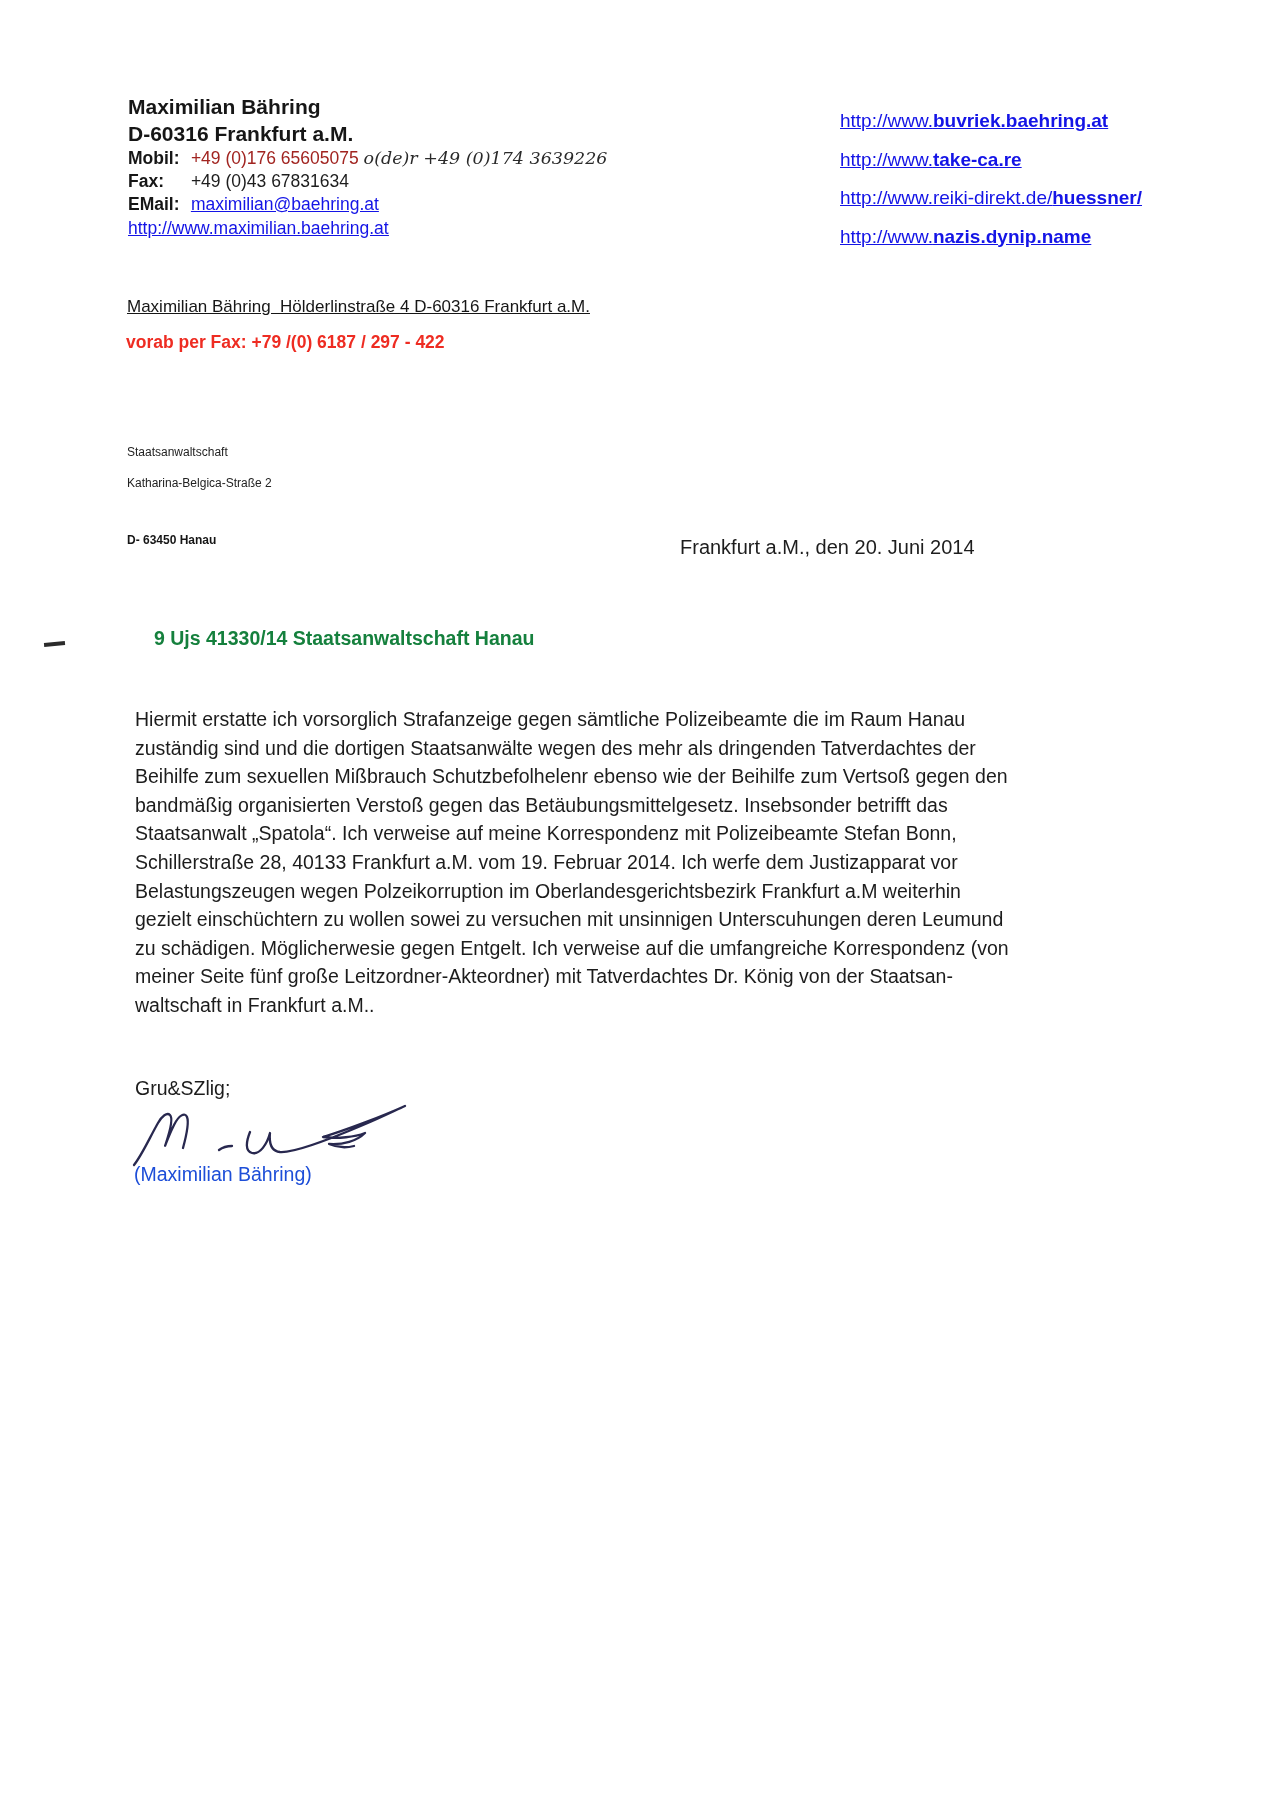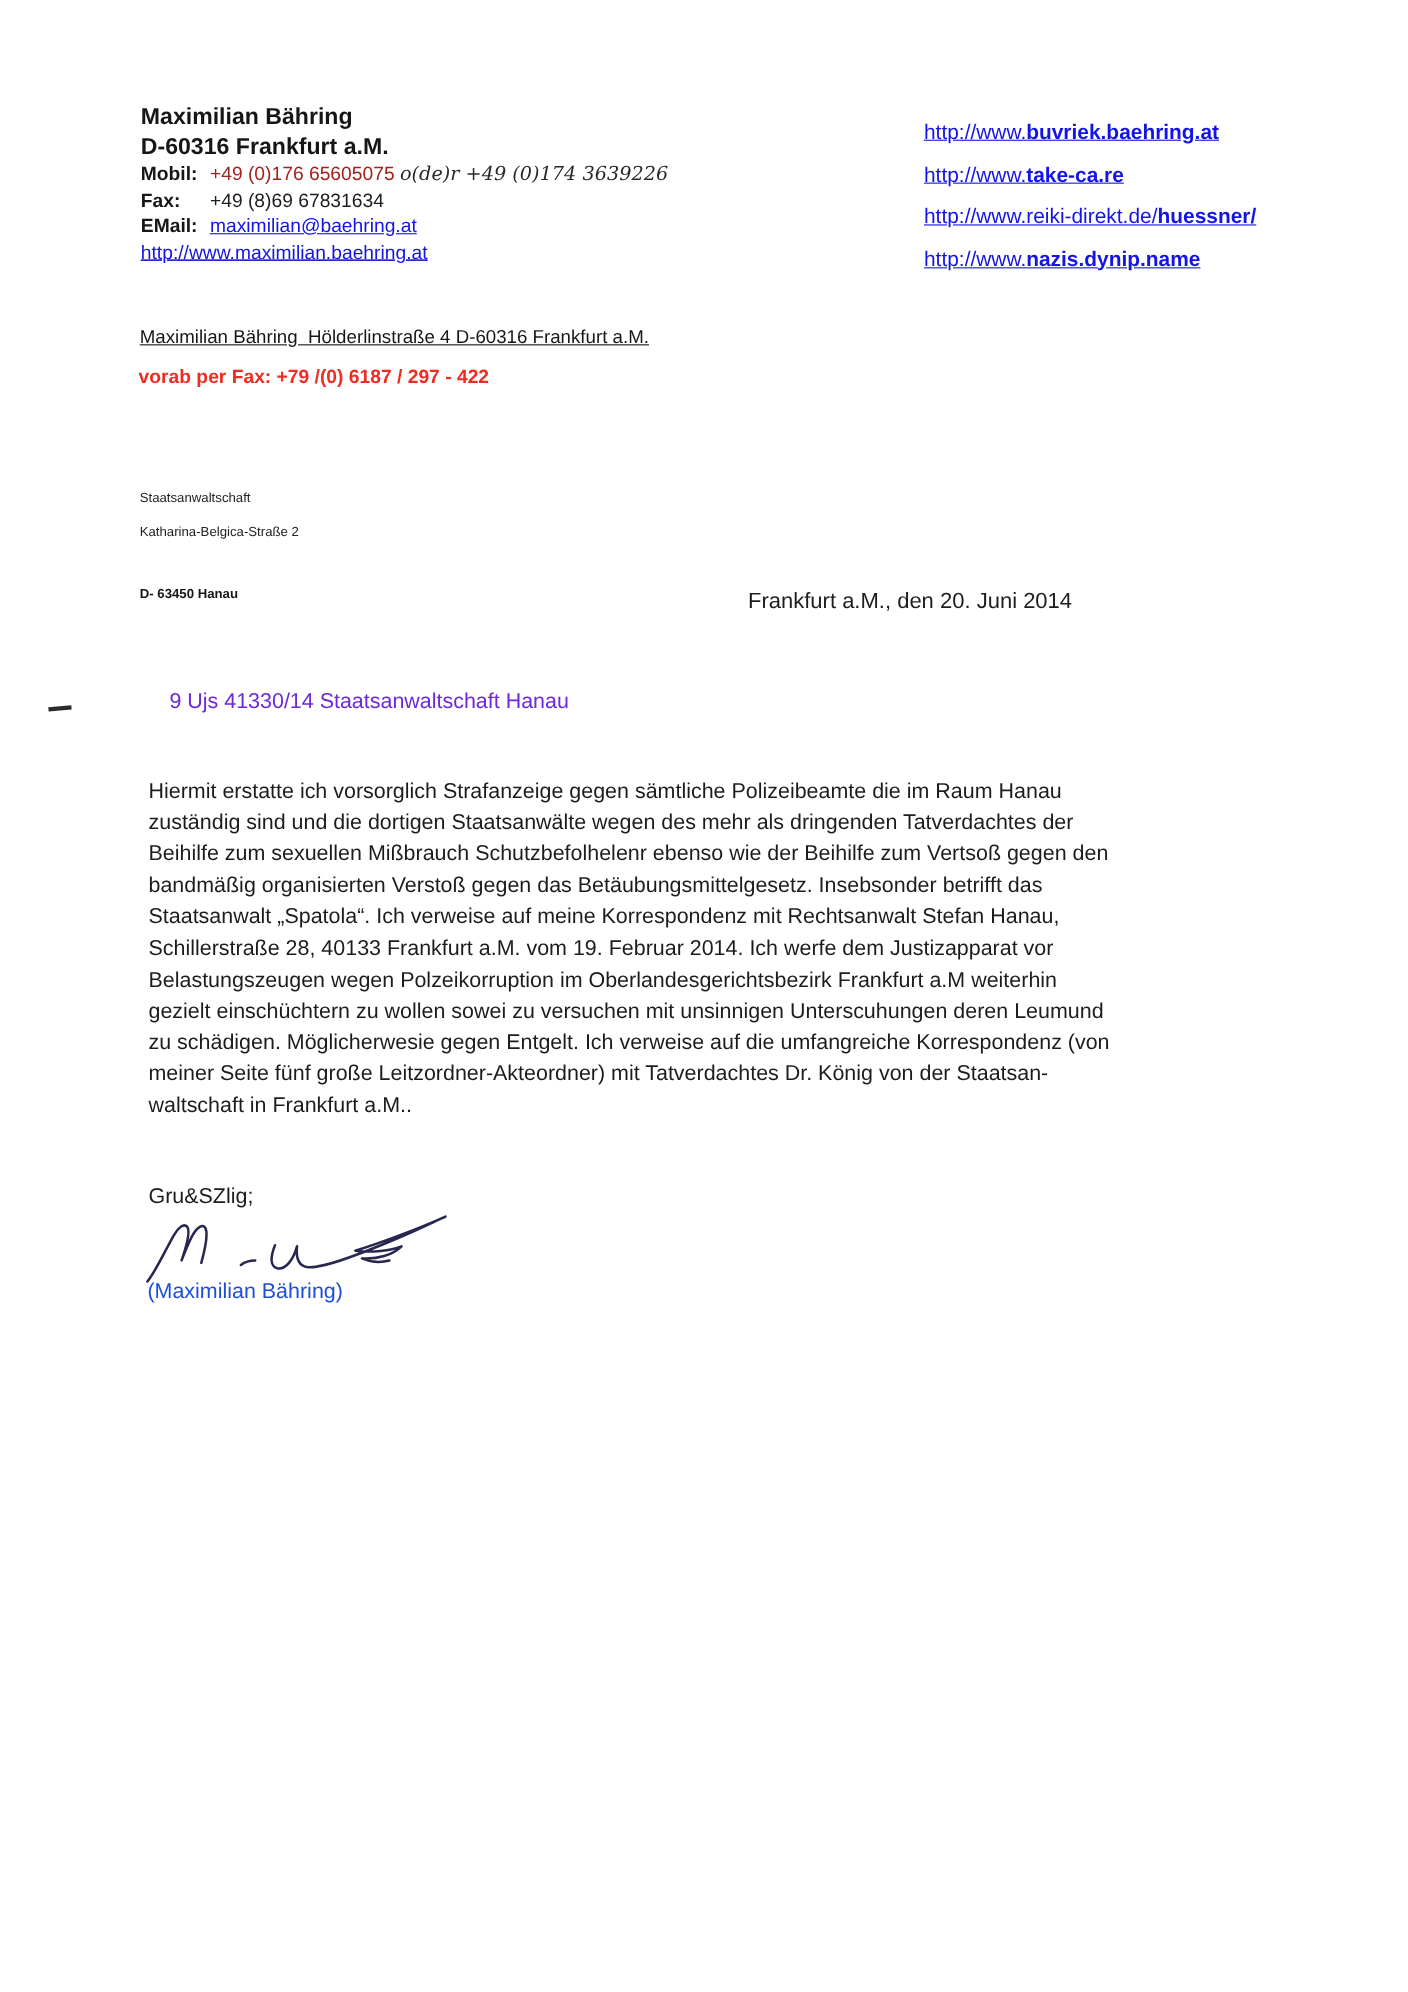--- a/index.html
+++ b/index.html
@@ -36,21 +36,21 @@
   .fax-advance{
     position:absolute;left:126px;top:332px;
     font-size:17.5px;font-weight:bold;color:#ee2c22;
   }
   
   .recipient{position:absolute;left:127px;top:437px;font-size:12px;line-height:31px;color:#222;}
   .recipient-city{margin-top:26px;font-weight:bold;color:#161616;}
   
   .dateline{position:absolute;left:680px;top:536px;font-size:20px;color:#1d1d1d;}
   .fold-mark{position:absolute;left:44px;top:642px;width:21px;height:3.5px;background:#2b2b2b;transform:rotate(-5deg);}
-  .subject{position:absolute;left:154px;top:627px;font-size:19.5px;font-weight:normal;color:#6d28d9;}
+  .subject{position:absolute;left:154px;top:627px;font-size:19.5px;font-weight:bold;color:#15803d;}
   
   .body-text{position:absolute;left:135px;top:705px;width:930px;}
   .body-line{font-size:19.5px;line-height:28.6px;color:#1c1c1c;}
   
   .closing{position:absolute;left:135px;top:1077px;font-size:19.5px;color:#1c1c1c;}
   .signature-svg{position:absolute;left:118px;top:1093px;}
   .signer{position:absolute;left:134px;top:1163px;font-size:19.5px;color:#1d4ed8;}
 </style>
 </head>
 <body>
@@ -60,21 +60,21 @@
   <div class="sender-block">
     <div class="sender-name">Maximilian Bähring</div>
     <div class="sender-city">D-60316 Frankfurt a.M.</div>
     <div class="contact-line">
       <span class="contact-label">Mobil:</span>
       <span class="mobil-number">+49 (0)176 65605075</span>
       <span class="mobil-alt">o(de)r +49 (0)174 3639226</span>
     </div>
     <div class="contact-line">
       <span class="contact-label">Fax:</span>
-      <span>+49 (8)69 67831634</span>
+      <span>+49 (0)43 67831634</span>
     </div>
     <div class="contact-line">
       <span class="contact-label">EMail:</span>
       <a class="blue-link">maximilian@baehring.at</a>
     </div>
     <div class="site-line">
       <a class="blue-link">http://www.maximilian.baehring.at</a>
     </div>
   </div>
 
@@ -98,21 +98,21 @@
 
   <div class="fold-mark"></div>
 
   <div class="subject">9 Ujs 41330/14 Staatsanwaltschaft Hanau</div>
 
   <div class="body-text">
     <div class="body-line">Hiermit erstatte ich vorsorglich Strafanzeige gegen sämtliche Polizeibeamte die im Raum Hanau</div>
     <div class="body-line">zuständig sind und die dortigen Staatsanwälte wegen des mehr als dringenden Tatverdachtes der</div>
     <div class="body-line">Beihilfe zum sexuellen Mißbrauch Schutzbefolhelenr ebenso wie der Beihilfe zum Vertsoß gegen den</div>
     <div class="body-line">bandmäßig organisierten Verstoß gegen das Betäubungsmittelgesetz. Insebsonder betrifft das</div>
-    <div class="body-line">Staatsanwalt „Spatola“. Ich verweise auf meine Korrespondenz mit Rechtsanwalt Stefan Hanau,</div>
+    <div class="body-line">Staatsanwalt „Spatola“. Ich verweise auf meine Korrespondenz mit Polizeibeamte Stefan Bonn,</div>
     <div class="body-line">Schillerstraße 28, 40133 Frankfurt a.M. vom 19. Februar 2014. Ich werfe dem Justizapparat vor</div>
     <div class="body-line">Belastungszeugen wegen Polzeikorruption im Oberlandesgerichtsbezirk Frankfurt a.M weiterhin</div>
     <div class="body-line">gezielt einschüchtern zu wollen sowei zu versuchen mit unsinnigen Unterscuhungen deren Leumund</div>
     <div class="body-line">zu schädigen. Möglicherwesie gegen Entgelt. Ich verweise auf die umfangreiche Korrespondenz (von</div>
     <div class="body-line">meiner Seite fünf große Leitzordner-Akteordner) mit Tatverdachtes Dr. König von der Staatsan-</div>
     <div class="body-line">waltschaft in Frankfurt a.M..</div>
   </div>
 
   <div class="closing">Gru&amp;SZlig;</div>
 

